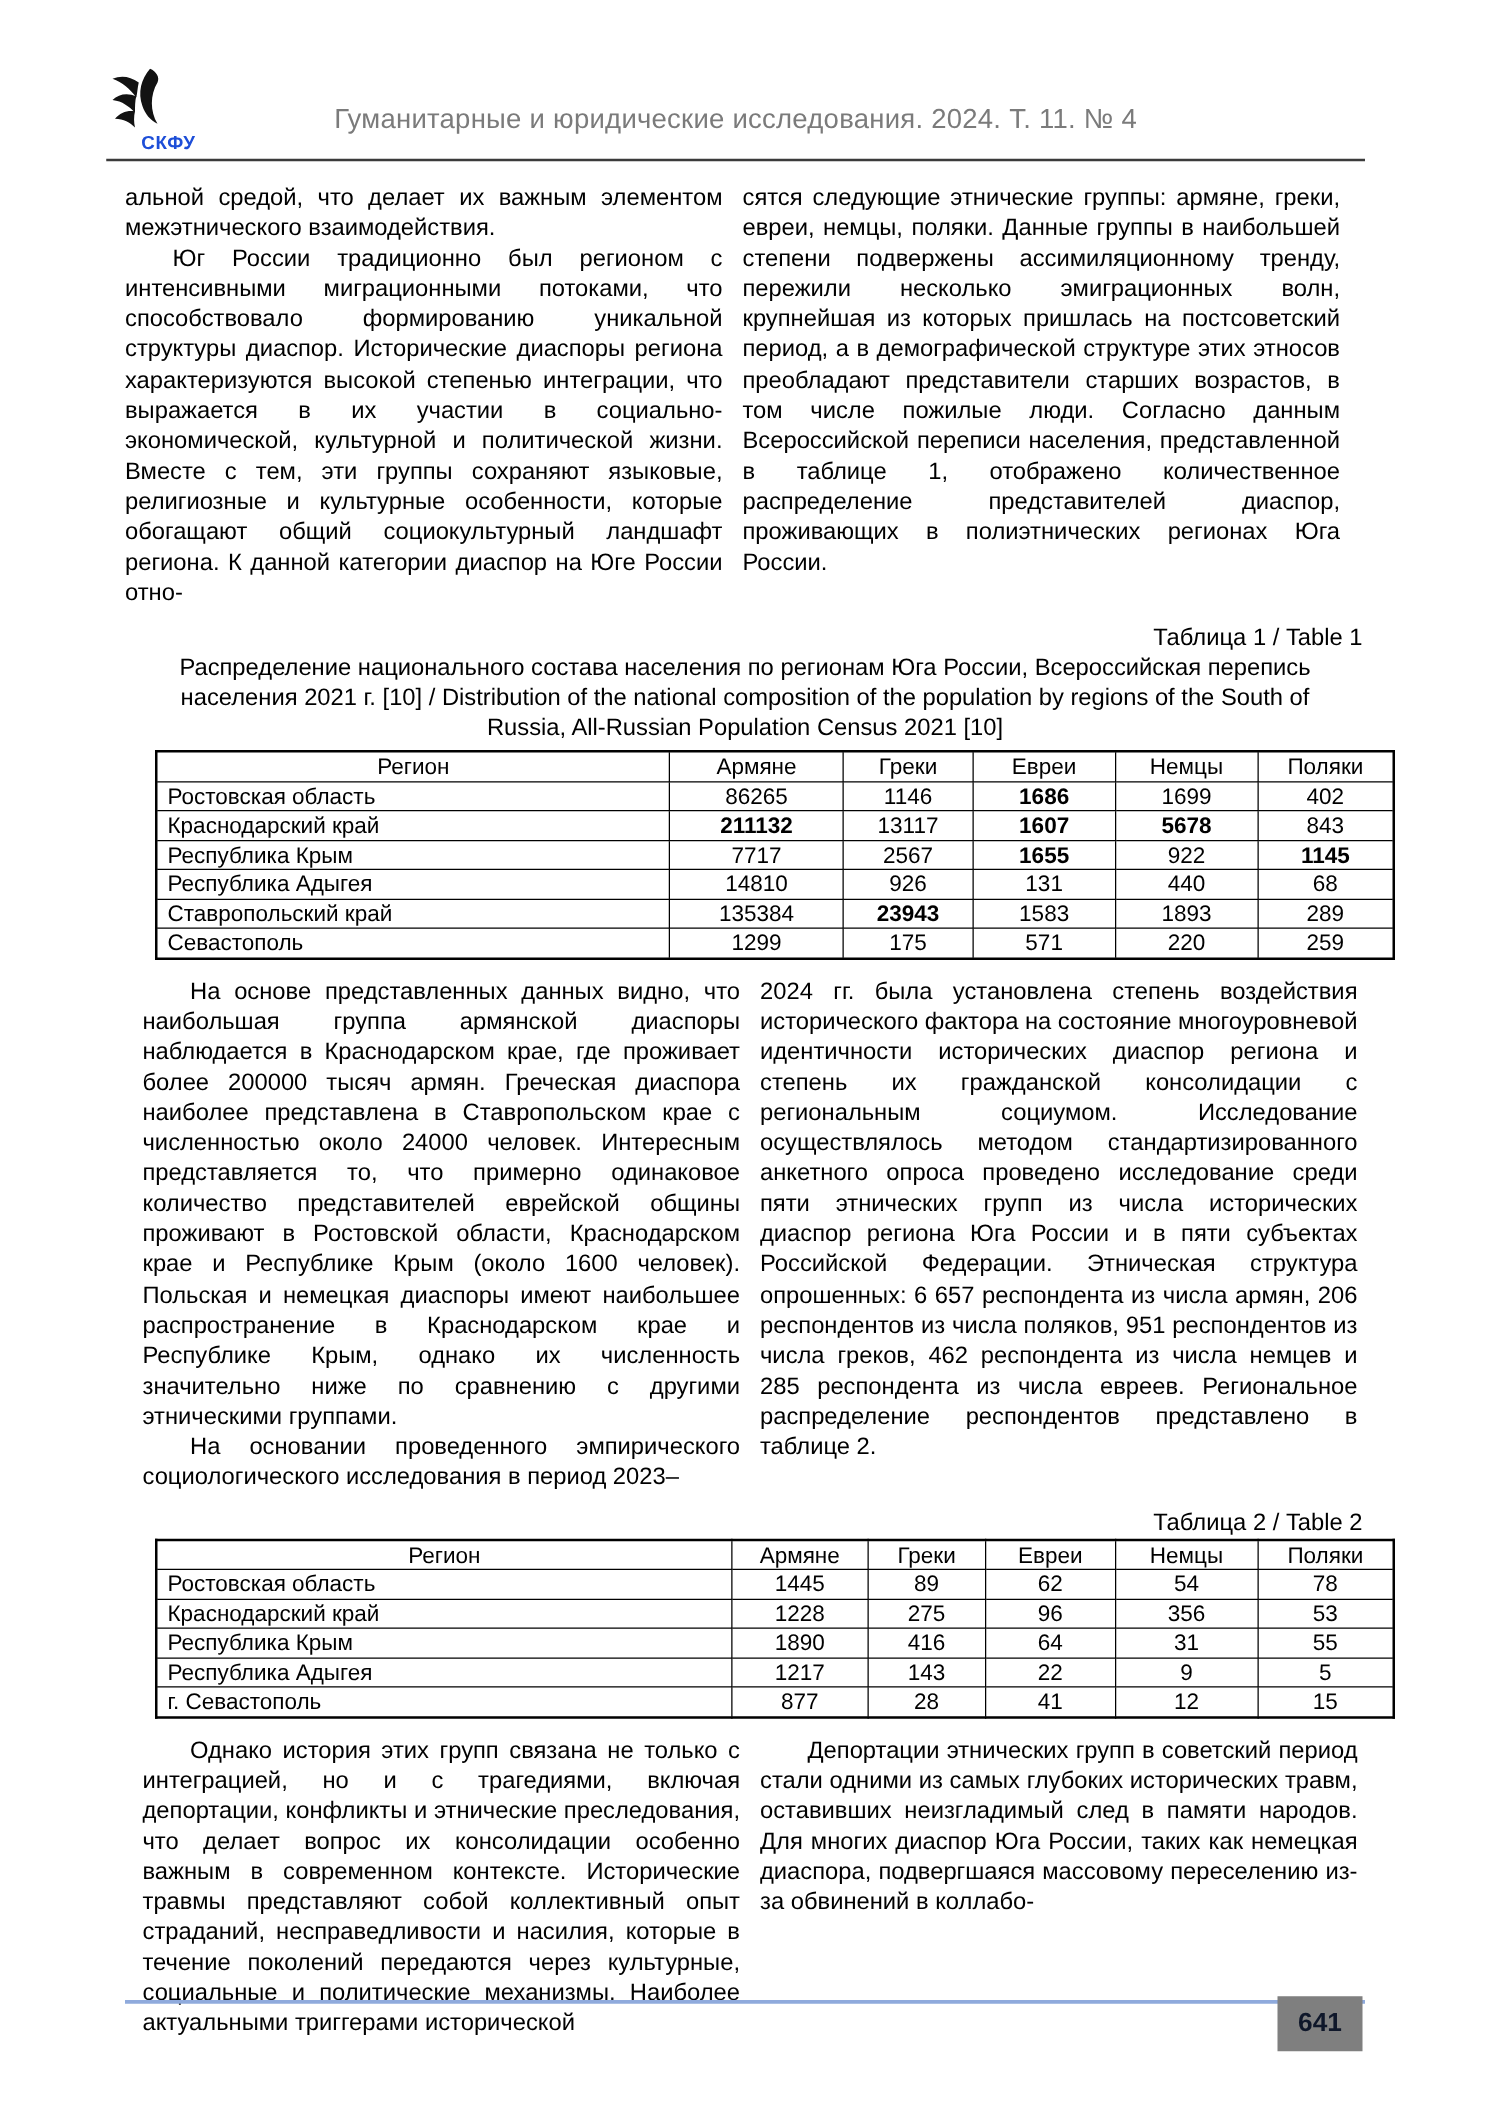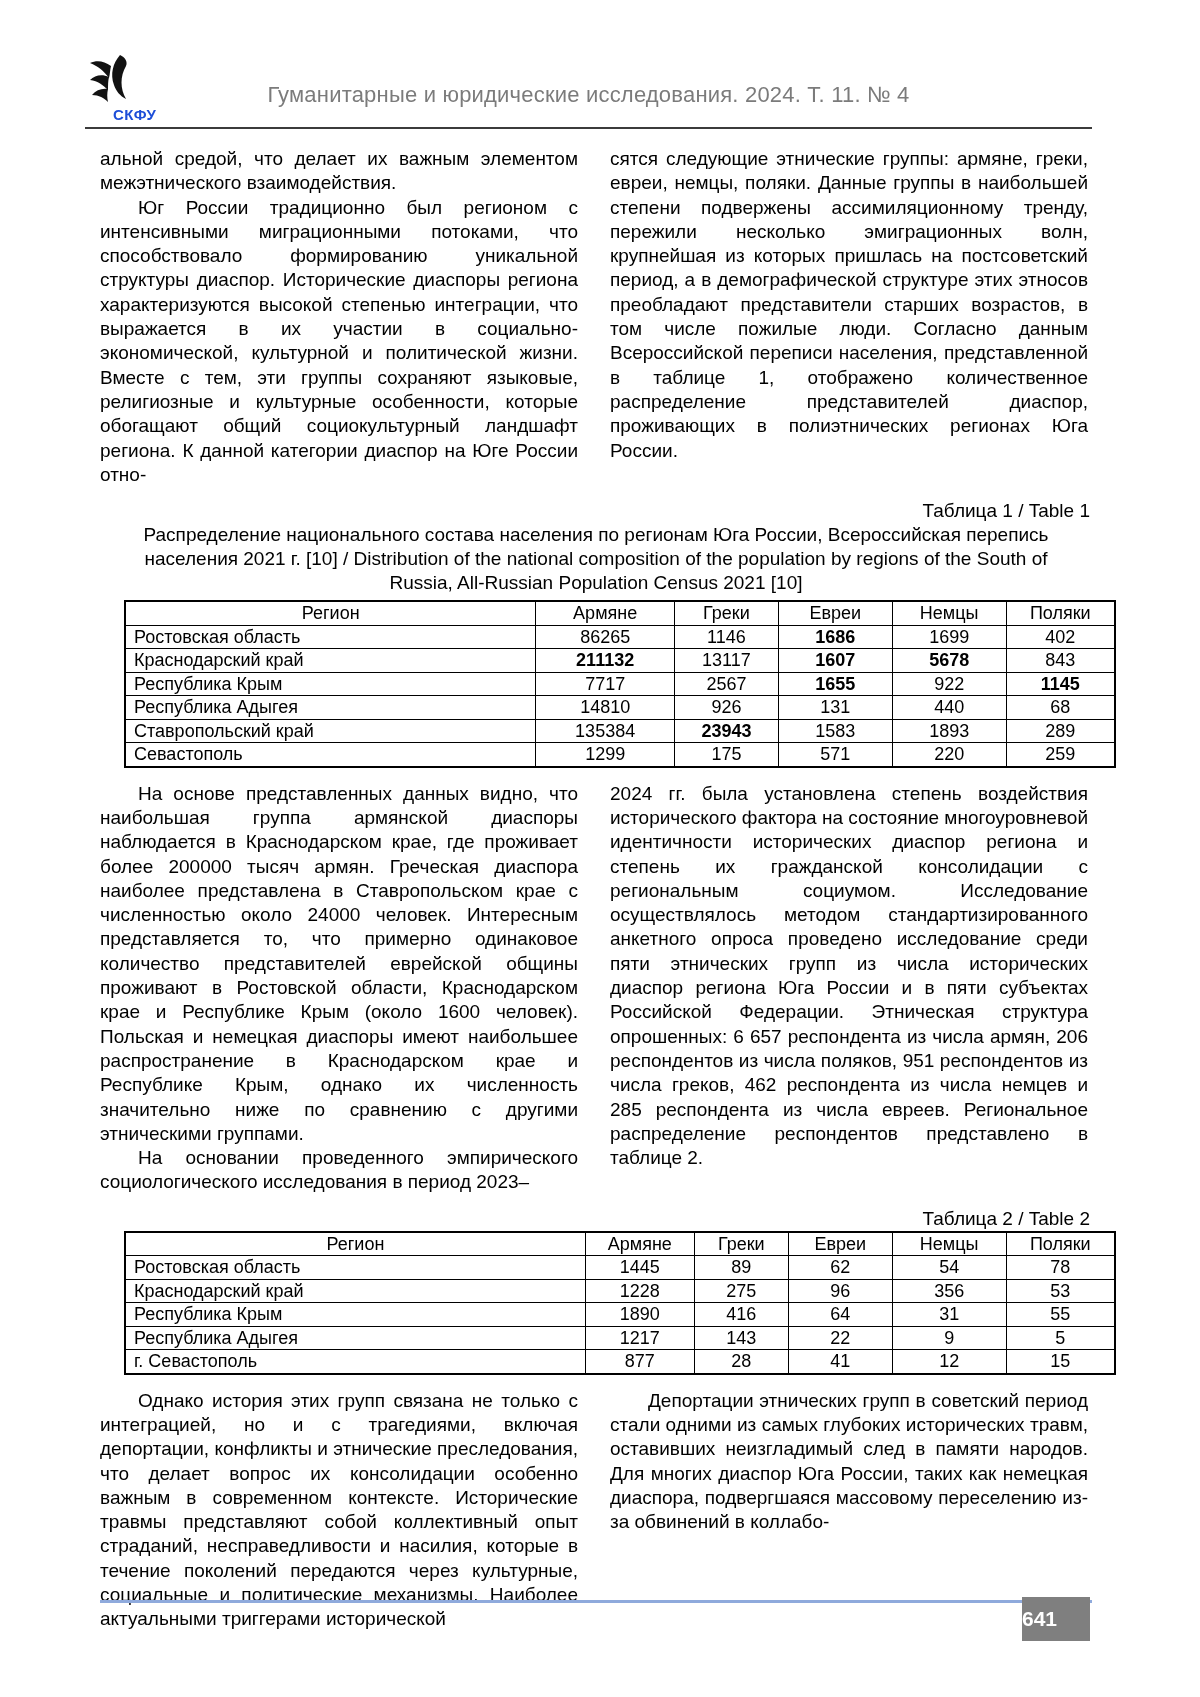--- a/index.html
+++ b/index.html
@@ -8,39 +8,39 @@
 
   
   .header{position:absolute;left:85px;top:0;width:1007px;height:127px;border-bottom:2px solid #3b3b3b;}
   .logo{position:absolute;left:2px;top:54px;width:86px;height:72px;}
   .logo svg{display:block;}
   .logo-text{position:absolute;left:26px;top:52px;font-size:15px;font-weight:600;letter-spacing:.5px;color:#1d4ed8;}
   .journal-title{position:absolute;left:0;right:0;top:82px;text-align:center;font-size:22px;color:var(--title-gray,#7b7b7b);letter-spacing:.2px;}
 
   
   .main{position:absolute;left:100px;top:147px;width:992px;}
-  .columns{display:flex;gap:32px;}
+  .columns{display:flex;gap:16px;}
   .col{width:478px;}
   .para{margin:0;text-align:justify;font-size:19px;line-height:24.3px;}
   .para.indent{text-indent:38px;}
 
   .table-label{text-align:right;font-size:19px;line-height:24px;margin:12px 2px 0 0;}
   .table-caption{text-align:center;font-size:19px;line-height:24px;margin:0 30px 5px 30px;}
 
   table.data{width:100%;border-collapse:collapse;font-size:18px;border:2px solid #000;table-layout:fixed;margin-left:24px;}
   table.data th,table.data td{border:1px solid #000;padding:1px 8px;text-align:center;line-height:20.5px;overflow:hidden;white-space:nowrap;}
   table.data th{font-weight:normal;}
   table.data td.region{text-align:left;}
   table.data td.b{font-weight:bold;}
 
-  .gap-after-table{margin-top:14px;}
+  .gap-after-table{margin-top:14px;margin-left:14px;}
 
   
   .footer-line{position:absolute;left:100px;top:1600px;width:992px;height:3px;background:var(--footer-line,#8faadc);}
-  .page-badge{position:absolute;left:1022px;top:1597px;width:68px;height:44px;background:var(--page-badge-bg,#7f7f7f);color:#ffffff;display:flex;align-items:center;justify-content:flex-start;font-size:21px;font-weight:bold;}
+  .page-badge{position:absolute;left:1022px;top:1597px;width:68px;height:44px;background:var(--page-badge-bg,#7f7f7f);color:#0f172a;display:flex;align-items:center;justify-content:center;font-size:21px;font-weight:bold;}
 </style>
 </head>
 <body>
 
 <div class="page">
 
   <div class="header">
     <div class="logo">
       <span>
         <svg width="64" height="58" viewBox="0 0 64 58" xmlns="http://www.w3.org/2000/svg">

